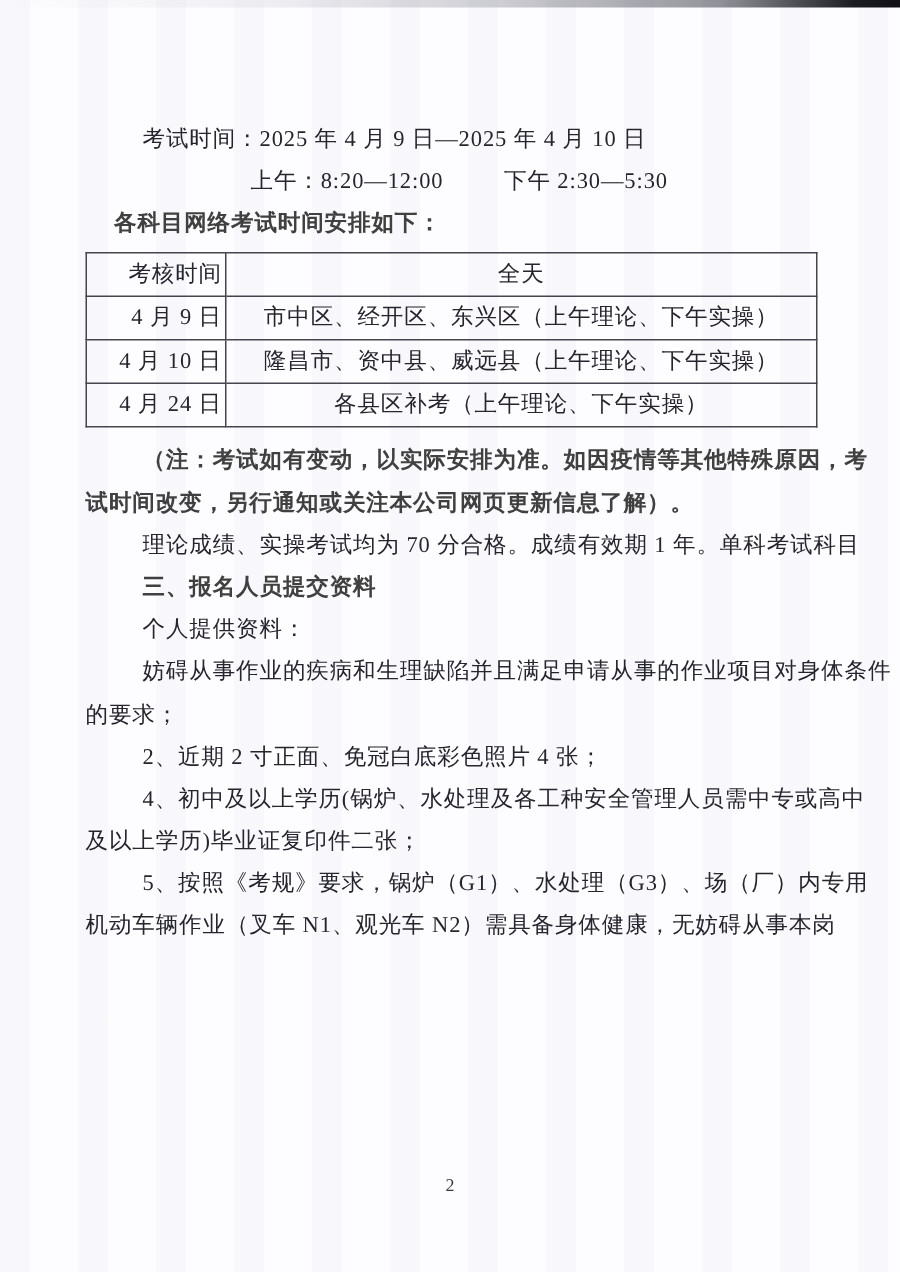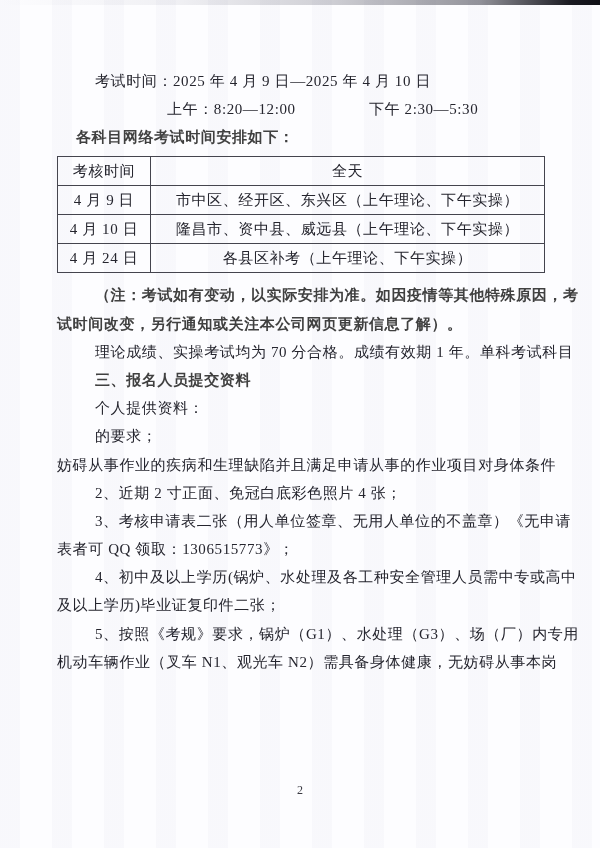--- a/index.html
+++ b/index.html
@@ -29,55 +29,55 @@
     position: absolute; top: 0; left: 0; right: 0; height: 5px;
     background: linear-gradient(to right,
       rgba(120,120,140,0) 0%,
       rgba(120,120,140,0.10) 30%,
       rgba(100,100,115,0.30) 55%,
       rgba(60,60,72,0.55) 80%,
       #1b1b22 95%, #101016 100%);
   }
   .body-col {
     position: absolute;
-    left: 57px; top: 67px;
+    left: 57px; top: 79px;
     width: 488px;
     font-size: 15px;
     line-height: 28.2px;
     letter-spacing: 0.6px;
   }
   .tline, .sline {
     white-space: nowrap;
     height: 28.2px;
   }
   .bold { font-weight: 700; color: #404040; }
   .indented { text-indent: 38px; }
   .indent-first .tline:first-child { text-indent: 38px; }
   .sessions { padding-left: 110px; }
-  .sessions .afternoon { margin-left: 69px; }
+  .sessions .afternoon { margin-left: 36px; }
   .sched-heading { padding-left: 19px; }
 
   table.exam {
     width: 100%;
     border-collapse: collapse;
     margin-top: 4px;
     table-layout: fixed;
   }
   table.exam th, table.exam td {
     border: 1.2px solid #45454e;
     height: 27px;
     text-align: center;
     font-weight: 400;
     font-size: 15px;
     letter-spacing: 0.6px;
     padding: 0 2px;
     overflow: hidden;
     white-space: nowrap;
   }
-  table.exam .col-date { width: 88px; }
+  table.exam .col-date { width: 88px; text-align: right; }
   .after-table { margin-top: 8px; }
 
   .page-number {
     position: absolute;
     top: 783px; left: 0; width: 100%;
     text-align: center;
     font-size: 12px;
     color: #3a3a42;
     letter-spacing: 0;
   }
@@ -129,32 +129,28 @@
 
     <div class="para indent-first">
         <div class="tline">理论成绩、实操考试均为 70 分合格。成绩有效期 1 年。单科考试科目</div>
       </div>
 
     <div class="sline bold indented">三、报名人员提交资料</div>
 
     <div class="sline indented">个人提供资料：</div>
 
     <div class="para indent-first">
+        <div class="tline">妨碍从事作业的疾病和生理缺陷并且满足申请从事的作业项目对身体条件</div>
         <div class="tline">的要求；</div>
-        <div class="tline">妨碍从事作业的疾病和生理缺陷并且满足申请从事的作业项目对身体条件</div>
       </div>
 
     <div class="para indent-first">
         <div class="tline">2、近期 2 寸正面、免冠白底彩色照片 4 张；</div>
       </div>
 
-    <div class="para indent-first">
-        <div class="tline">3、考核申请表二张（用人单位签章、无用人单位的不盖章）《无申请</div>
-        <div class="tline">表者可 QQ 领取：1306515773》；</div>
-      </div>
 
     <div class="para indent-first">
         <div class="tline">4、初中及以上学历(锅炉、水处理及各工种安全管理人员需中专或高中</div>
         <div class="tline">及以上学历)毕业证复印件二张；</div>
       </div>
 
     <div class="para indent-first">
         <div class="tline">5、按照《考规》要求，锅炉（G1）、水处理（G3）、场（厂）内专用</div>
         <div class="tline">机动车辆作业（叉车 N1、观光车 N2）需具备身体健康，无妨碍从事本岗</div>
       </div>

